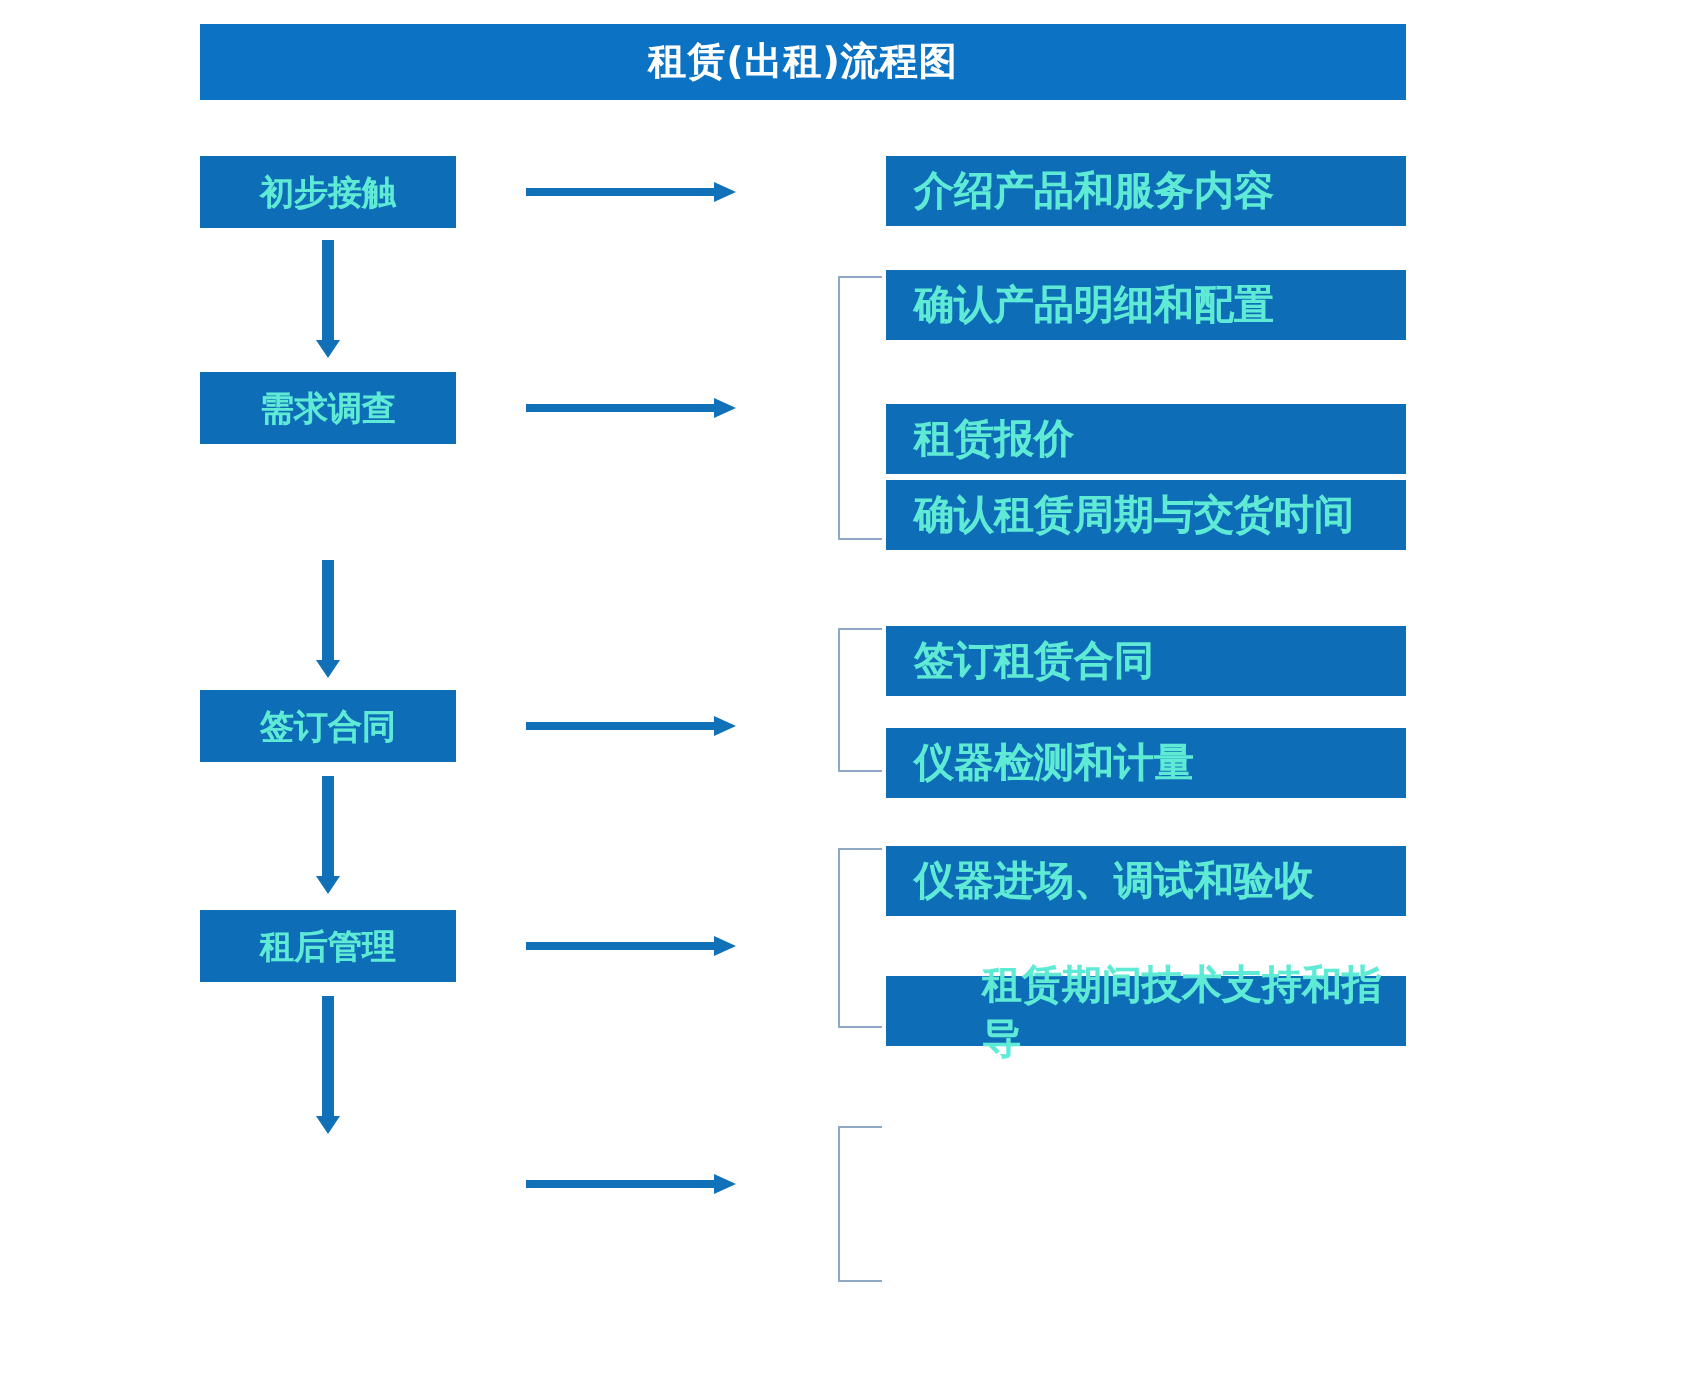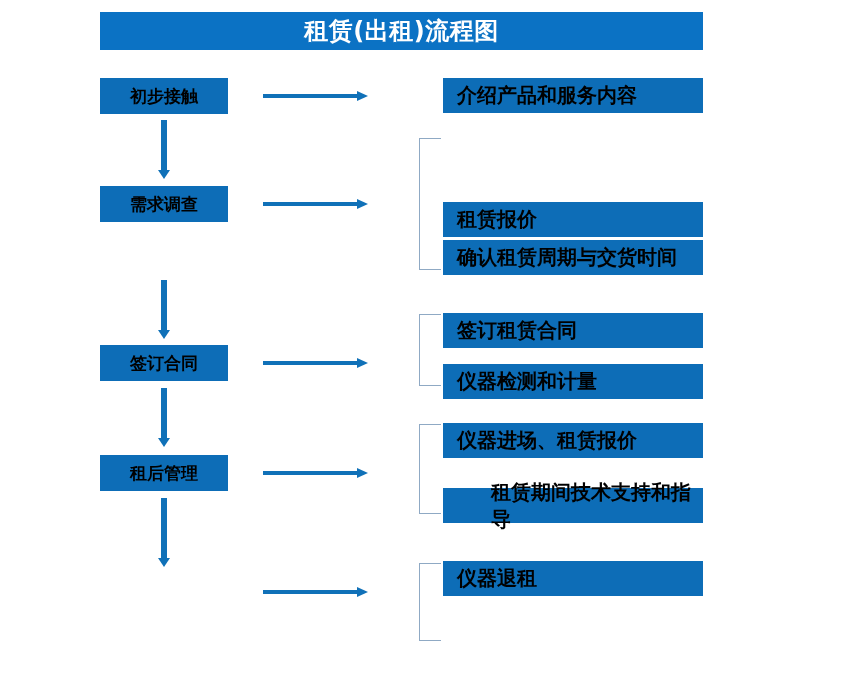--- a/index.html
+++ b/index.html
@@ -24,33 +24,33 @@
 
   
   .title-bar {
     position: absolute;
     left: 100px;
     top: 12px;
     width: 603px;
     height: 38px;
     background: #0B72C4;
     color: #ffffff;
-    font-size: 24px;
+    font-size: 19px;
     font-weight: bold;
     display: flex;
     align-items: center;
     justify-content: center;
     letter-spacing: 0.5px;
   }
 
   
   .box {
     position: absolute;
     background: #0D6DB7;
-    color: #000000;
+    color: #5eead4;
     font-weight: bold;
     display: flex;
     align-items: center;
     box-sizing: border-box;
   }
   .box.stage {
     left: 100px;
     width: 128px;
     height: 36px;
     justify-content: center;
@@ -174,21 +174,21 @@
     <div class="shaft"></div>
     <div class="head"></div>
   </div>
 
   <div class="bracket" style="top:138px; height:132px;"></div>
   <div class="bracket" style="top:314px; height:72px;"></div>
   <div class="bracket" style="top:424px; height:90px;"></div>
   <div class="bracket" style="top:563px; height:78px;"></div>
 
   <div class="box detail" style="top:78px;">介绍产品和服务内容</div>
+  <div class="box detail" style="top:135px;">确认产品明细和配置</div>
   <div class="box detail" style="top:202px;">租赁报价</div>
   <div class="box detail" style="top:240px;">确认租赁周期与交货时间</div>
   <div class="box detail" style="top:313px;">签订租赁合同</div>
   <div class="box detail" style="top:364px;">仪器检测和计量</div>
-  <div class="box detail" style="top:423px;">仪器进场、租赁报价</div>
+  <div class="box detail" style="top:423px;">仪器进场、调试和验收</div>
   <div class="box detail" style="top:488px;padding-left:48px;">租赁期间技术支持和指导</div>
-  <div class="box detail" style="top:561px;">仪器退租</div>
 
 </div>
 
 </body></html>

